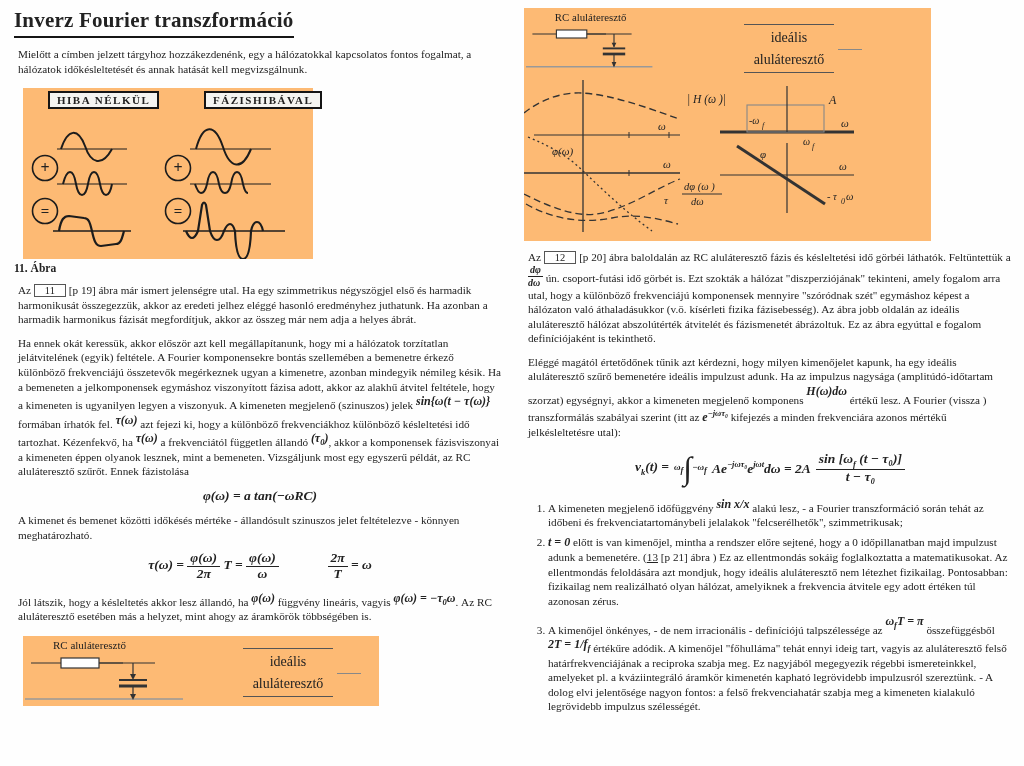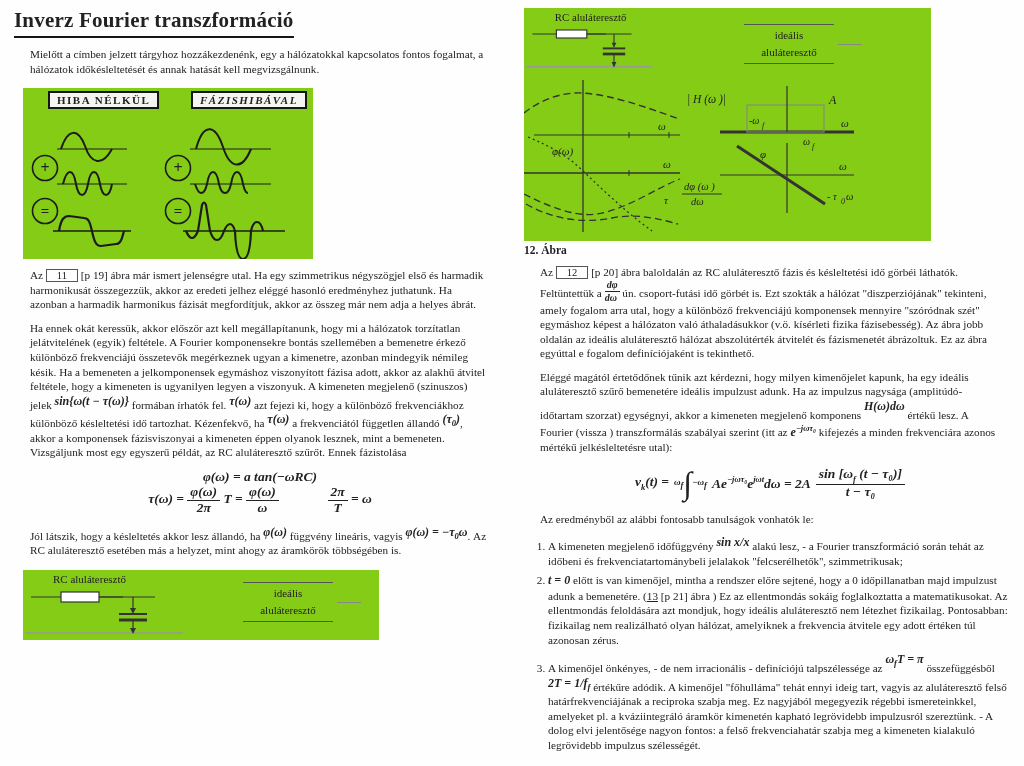--- a/index.html
+++ b/index.html
@@ -8,21 +8,21 @@
     background:#fefefe;color:#222;
     font-family:"Liberation Serif","DejaVu Serif",serif;
   }
   .col{position:absolute;top:0;}
   .col-left{left:14px;width:492px;}
   .col-right{left:524px;width:492px;}
   h1.doc-title{
     font-size:21px;margin:8px 8px 0 0;display:inline-block;
     border-bottom:2px solid #151515;padding-bottom:3px;letter-spacing:.2px;
   }
-  p.body-text{font-size:11.2px;line-height:1.3;margin:9px 16px;}
+  p.body-text{font-size:11.2px;line-height:1.3;margin:9px 4px;}
   .intro{margin-top:24px;}
   .caption{font-weight:bold;font-size:11.5px;margin:3px 0 6px 0;}
   .linkbox{border:1px solid #555;padding:0 10px;font-size:10.5px;cursor:pointer;}
   .linku{text-decoration:underline;cursor:pointer;margin-top:48px;}
   .im{font-style:italic;font-weight:bold;font-size:12px;white-space:nowrap;}
   .up{vertical-align:4px;}
   .up2{vertical-align:9px;}
   sub{font-size:8.5px;}
   sup{font-size:8.5px;}
   .formula{
@@ -30,32 +30,32 @@
     margin:0 0;
   }
   .frac{display:inline-block;vertical-align:middle;text-align:center;line-height:1.1;}
   .frac .fn{display:block;border-bottom:1px solid #222;padding:0 3px;}
   .frac .fd{display:block;padding:0 3px;}
   .ifrac{display:inline-block;vertical-align:-4px;line-height:1;
     font-style:italic;font-weight:bold;font-size:10px;}
   .ifrac .fn{display:block;border-bottom:1px solid #222;padding:0 2px 1px 2px;}
   .ifrac .fd{display:block;padding-top:1px;}
   .gap{display:inline-block;width:42px;}
-  .figbox{background:#84cc16;position:relative;}
+  .figbox{background:#fdba74;position:relative;}
   .fig11{width:290px;height:171px;margin:12px 0 2px 9px;}
   .wlabel{
     position:absolute;top:3px;border:2px solid #151515;background:#f4f4f1;
     font-weight:bold;font-size:11px;letter-spacing:1.5px;padding:1px 7px;white-space:nowrap;
   }
   .wlabel.l{left:9px;margin-left:16px;}
-  .wlabel.r{left:168px;font-style:italic;}
+  .wlabel.r{left:181px;}
   .figrc{width:356px;height:70px;margin:12px 0 0 9px;}
   .fig12{width:407px;height:233px;margin-top:8px;}
   .ideal{
-    position:absolute;width:90px;text-align:center;font-size:11px;line-height:1.55;
+    position:absolute;width:90px;text-align:center;font-size:14px;line-height:1.55;
     border-top:1px solid #555;border-bottom:1px solid #555;padding:2px 0;
   }
   .ideal-dash{position:absolute;right:-28px;top:50%;width:24px;border-top:1px solid #888;}
   .fig12 .ideal{left:220px;top:16px;}
   .figrc .ideal{left:220px;top:12px;}
   svg{display:block;}
   .svgt{font-family:"Liberation Serif","DejaVu Serif",serif;fill:#222;}
   .it{font-style:italic;}
   ol.conclusions{margin:8px 0 0 0;padding-left:24px;font-size:11.2px;line-height:1.3;}
   ol.conclusions li{margin-bottom:5px;}
@@ -120,27 +120,29 @@
           <path d="M160,143 H262" stroke-width="1.4"></path>
           <path d="M163,143 q3,7 6,7 q3,0 6,-7 l4,-26 q2,-5 4,0 l4,26 q3,9 7,9 q4,0 7,-9 q3,-7 6,-7 q3,0 5,7 q1,28 8,28 q7,0 8,-28 q2,-9 6,-9 q4,0 6,9"></path>
         </g>
       </g>
       <text class="svgt" x="22" y="85" text-anchor="middle" font-size="16" font-weight="bold">+</text>
       <text class="svgt" x="22" y="128" text-anchor="middle" font-size="15" font-weight="bold">=</text>
       <text class="svgt" x="155" y="85" text-anchor="middle" font-size="16" font-weight="bold">+</text>
       <text class="svgt" x="155" y="128" text-anchor="middle" font-size="15" font-weight="bold">=</text>
     </svg>
   </div>
+  <div class="caption">11. Ábra</div>
 
   <p class="body-text"><span>Az </span><span class="linkbox">11</span><span> [p 19] ábra már ismert jelenségre utal. Ha egy szimmetrikus négyszögjel első és harmadik harmonikusát összegezzük, akkor az eredeti jelhez eléggé hasonló eredményhez juthatunk. Ha azonban a harmadik harmonikus fázisát megfordítjuk, akkor az összeg már nem adja a helyes ábrát.</span></p>
 
   <p class="body-text"><span>Ha ennek okát keressük, akkor először azt kell megállapítanunk, hogy mi a hálózatok torzítatlan jelátvitelének (egyik) feltétele. A Fourier komponensekre bontás szellemében a bemenetre érkező különböző frekvenciájú összetevők megérkeznek ugyan a kimenetre, azonban mindegyik némileg késik. Ha a bemeneten a jelkomponensek egymáshoz viszonyított fázisa adott, akkor az alakhű átvitel feltétele, hogy a kimeneten is ugyanilyen legyen a viszonyuk. A kimeneten megjelenő (szinuszos) jelek </span><span class="im up">sin{ω(t − τ(ω)}</span><span> formában írhatók fel. </span><span class="im up">τ(ω)</span><span> azt fejezi ki, hogy a különböző frekvenciákhoz különböző késleltetési idő tartozhat. Kézenfekvő, ha </span><span class="im up">τ(ω)</span><span> a frekvenciától független állandó </span><span class="im up"><span>(τ</span><sub>0</sub><span>)</span></span><span>, akkor a komponensek fázisviszonyai a kimeneten éppen olyanok lesznek, mint a bemeneten. Vizsgáljunk most egy egyszerű példát, az RC aluláteresztő szűrőt. Ennek fázistolása</span></p>
 
   <div class="formula">φ(ω) = a tan(−ωRC)</div>
 
+  <p class="body-text">A kimenet és bemenet közötti időkésés mértéke - állandósult szinuszos jelet feltételezve - könnyen meghatározható.</p>
 
   <div class="formula">
     <span>τ(ω) =</span>
     <span class="frac"><span class="fn">φ(ω)</span><span class="fd">2π</span></span>
     <span>T =</span>
     <span class="frac"><span class="fn">φ(ω)</span><span class="fd">ω</span></span>
     <span class="gap"></span>
     <span class="frac"><span class="fn">2π</span><span class="fd">T</span></span>
     <span>= ω</span>
   </div>
@@ -247,40 +249,38 @@
         <text class="svgt it" x="317" y="196" font-size="8">0</text>
         <text class="svgt it" x="322" y="192" font-size="10.5">ω</text>
       </g>
     </svg>
     <div class="ideal">
       <div>ideális</div>
       <div>aluláteresztő</div>
       <div class="ideal-dash"></div>
     </div>
   </div>
-  <div class="caption">12. Ábra</div>
 
   <p class="body-text"><span>Az </span><span class="linkbox">12</span><span> [p 20] ábra baloldalán az RC aluláteresztő fázis és késleltetési idő görbéi láthatók. Feltüntettük a </span><span class="ifrac"><span class="fn">dφ</span><span class="fd">dω</span></span><span> ún. csoport-futási idő görbét is. Ezt szokták a hálózat "diszperziójának" tekinteni, amely fogalom arra utal, hogy a különböző frekvenciájú komponensek mennyire "szóródnak szét" egymáshoz képest a hálózaton való áthaladásukkor (v.ö. kísérleti fizika fázisebesség). Az ábra jobb oldalán az ideális aluláteresztő hálózat abszolútérték átvitelét és fázismenetét ábrázoltuk. Ez az ábra egyúttal e fogalom definíciójaként is tekinthető.</span></p>
 
   <p class="body-text"><span>Eléggé magától értetődőnek tűnik azt kérdezni, hogy milyen kimenőjelet kapunk, ha egy ideális aluláteresztő szűrő bemenetére ideális impulzust adunk. Ha az impulzus nagysága (amplitúdó-időtartam szorzat) egységnyi, akkor a kimeneten megjelenő komponens </span><span class="im up2">H(ω)dω</span><span> értékű lesz. A Fourier (vissza ) transzformálás szabályai szerint (itt az </span><span class="im"><span>e</span><sup>−jωτ₀</sup></span><span> kifejezés a minden frekvenciára azonos mértékű jelkésleltetésre utal):</span></p>
 
   <div class="formula-vk">
     <span><span>v</span><sub>k</sub><span>(t) =</span></span>
     <span class="intcol">
       <span class="lim"><span>ω</span><sub>f</sub></span>
       <span class="intglyph">∫</span>
       <span class="lim"><span>−ω</span><sub>f</sub></span>
     </span>
     <span><span>Ae</span><sup>−jωτ₀</sup><span>e</span><sup>jωt</sup><span>dω = 2A</span></span>
     <span class="frac">
         <span class="fn"><span>sin [ω</span><sub>f</sub><span> (t − τ₀)]</span></span>
         <span class="fd">t − τ₀</span>
       </span>
   </div>
 
-  <p class="body-text">Az eredményből az alábbi fontosabb tanulságok vonhatók le:</p>
 
   <ol class="conclusions">
     <li><span>A kimeneten megjelenő időfüggvény </span><span class="im up">sin x/x</span><span> alakú lesz, - a Fourier transzformáció során tehát az időbeni és frekvenciatartománybeli jelalakok ''felcserélhetők'', szimmetrikusak;</span></li>
     <li><span class="im">t = 0</span><span> előtt is van kimenőjel, mintha a rendszer előre sejtené, hogy a 0 időpillanatban majd impulzust adunk a bemenetére. (</span><span class="linku">13</span><span> [p 21] ábra ) Ez az ellentmondás sokáig foglalkoztatta a matematikusokat. Az ellentmondás feloldására azt mondjuk, hogy ideális aluláteresztő nem létezhet fizikailag. Pontosabban: fizikailag nem realizálható olyan hálózat, amelyiknek a frekvencia átvitele egy adott értéken túl azonosan zérus.</span></li>
     <li><span>A kimenőjel önkényes, - de nem irracionális - definíciójú talpszélessége az </span><span class="im up2"><span>ω</span><sub>f</sub><span>T = π</span></span><span> összefüggésből </span><span class="im up"><span>2T = 1/f</span><sub>f</sub></span><span> értékűre adódik. A kimenőjel "főhulláma" tehát ennyi ideig tart, vagyis az aluláteresztő felső határfrekvenciájának a reciproka szabja meg. Ez nagyjából megegyezik régebbi ismereteinkkel, amelyeket pl. a kváziintegráló áramkör kimenetén kapható legrövidebb impulzusról szereztünk. - A dolog elvi jelentősége nagyon fontos: a felső frekvenciahatár szabja meg a kimeneten kialakuló legrövidebb impulzus szélességét.</span></li>
   </ol>
 </div>
 
 </body></html>

